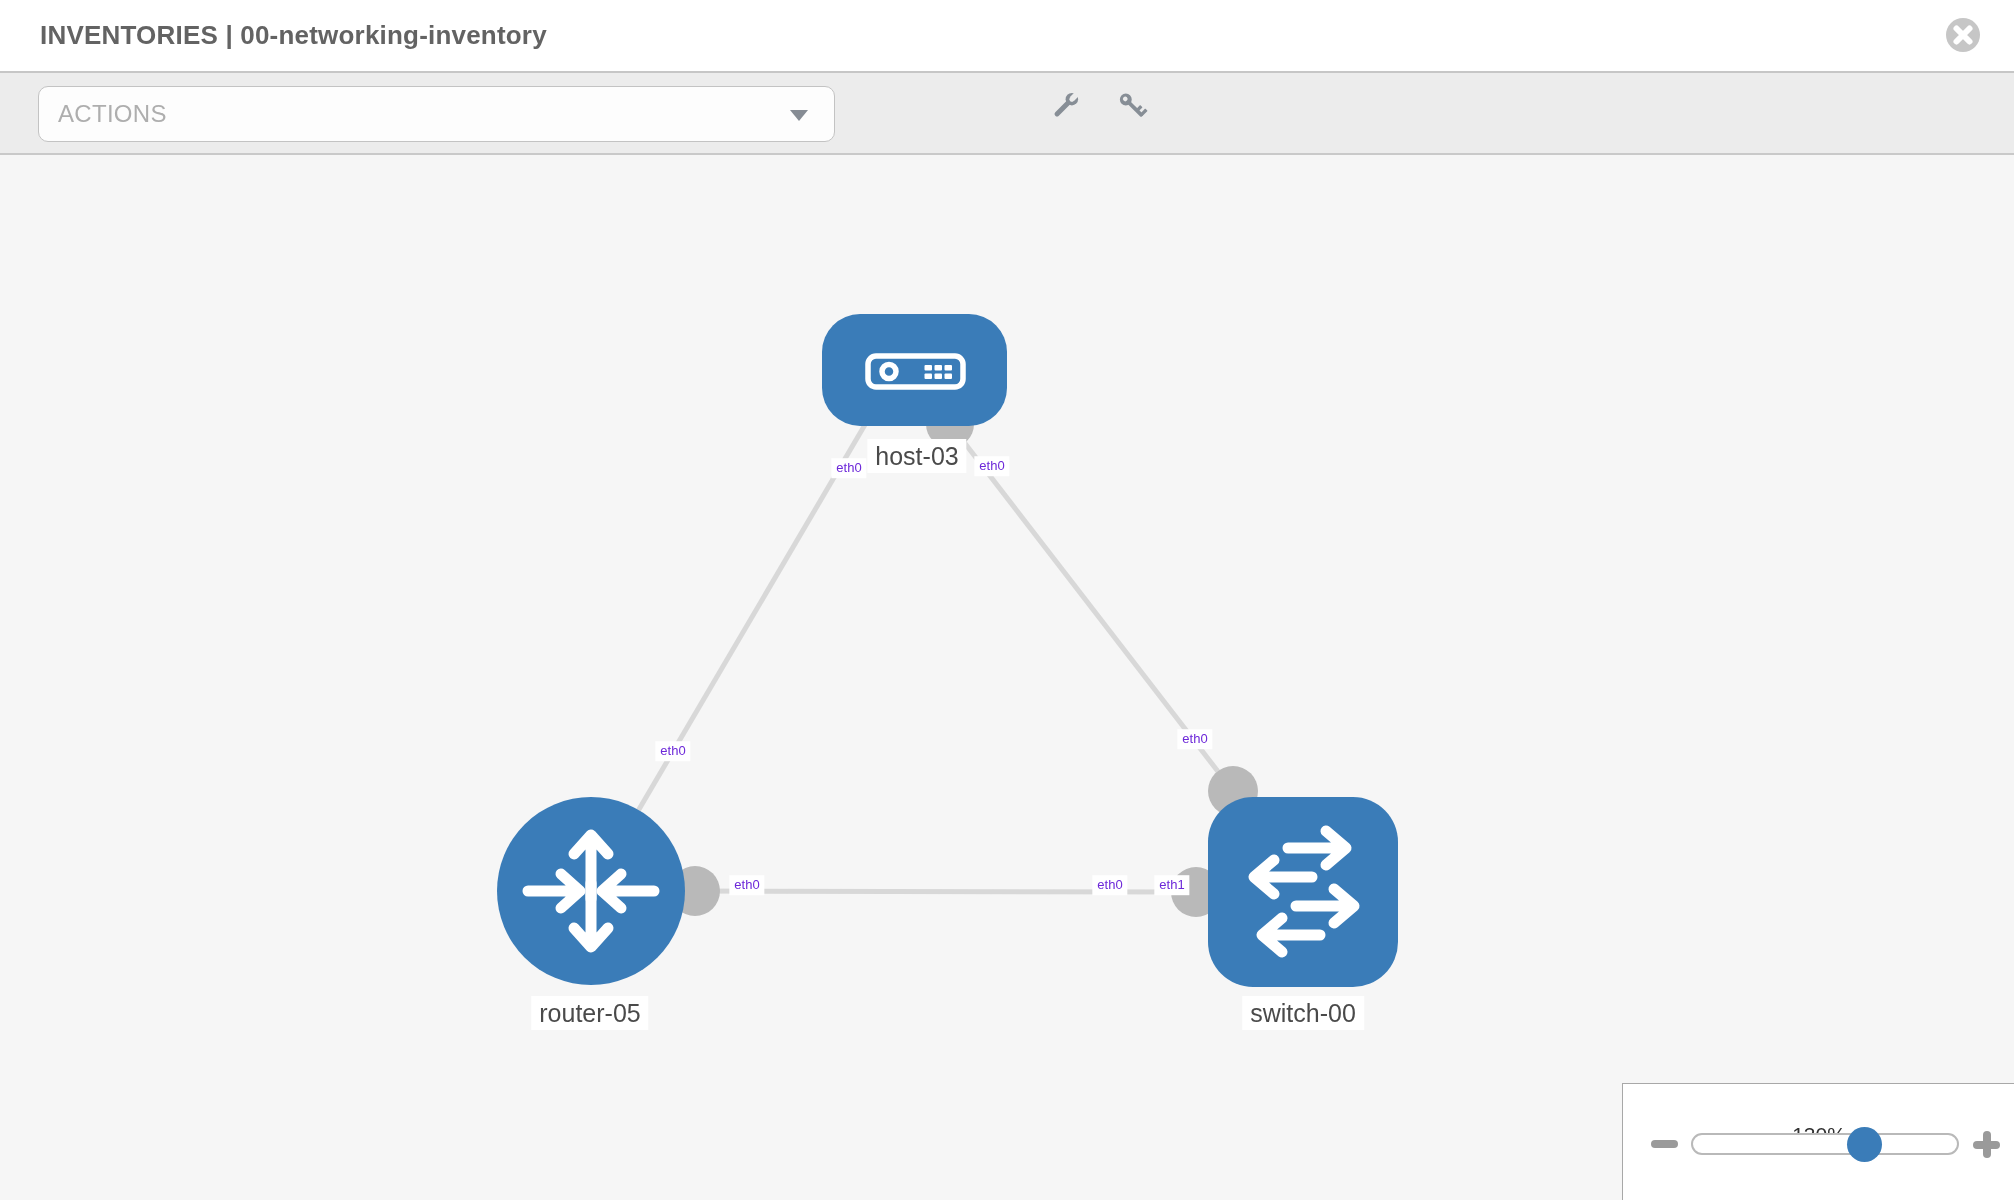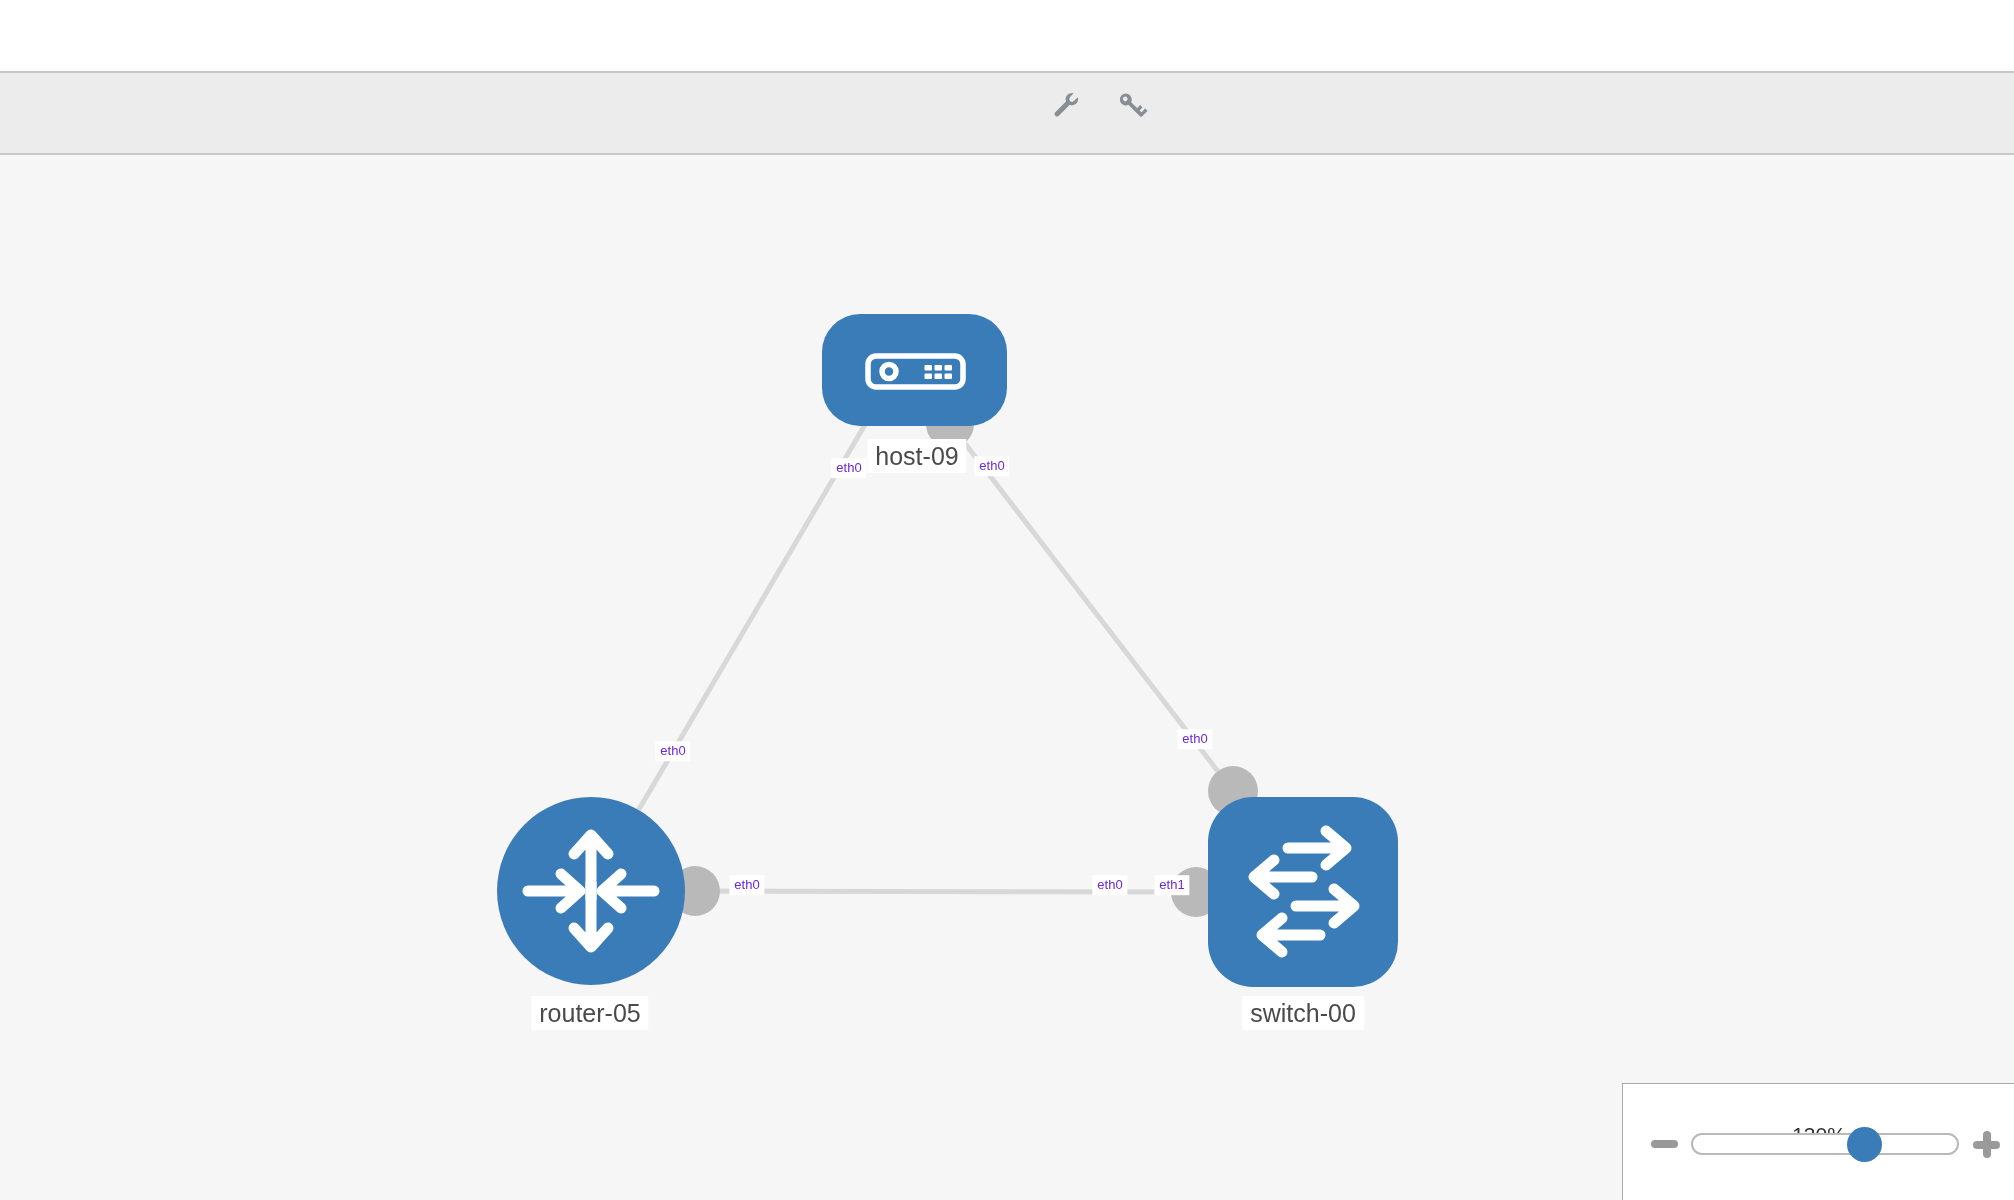--- a/index.html
+++ b/index.html
@@ -99,22 +99,35 @@
   }
   .zoom-plus { position: absolute; left: 350px; top: 47px; width: 27px; height: 27px; cursor: pointer; }
   .zoom-plus .h { position: absolute; left: 0; top: 9.5px; width: 27px; height: 8px; background: #9a9a9a; border-radius: 4px; }
   .zoom-plus .v { position: absolute; left: 9.5px; top: 0; width: 8px; height: 27px; background: #9a9a9a; border-radius: 4px; }
 </style>
 </head>
 <body>
 
 <div class="screen">
 
+  <div class="hdr">
+    <div class="hdr-title">INVENTORIES | 00-networking-inventory</div>
+    <div class="close-btn">
+      <svg width="36" height="36" viewBox="0 0 36 36">
+        <circle cx="18" cy="18" r="17" fill="#c6c6c6"></circle>
+        <path d="M11.5 11.5 L24.5 24.5 M24.5 11.5 L11.5 24.5" stroke="#ffffff" stroke-width="6" stroke-linecap="round"></path>
+      </svg>
+    </div>
+  </div>
 
   <div class="toolbar">
+    <div class="select-box sel-actions">
+      <span class="ph">ACTIONS</span>
+      <span class="caret"></span>
+    </div>
 
     <div class="tool-icon ti-wrench">
       <svg width="40" height="40" viewBox="0 0 512 512">
         <g transform="rotate(45 256 256)">
           <circle cx="256" cy="150" r="80" fill="#878e96"></circle>
           <rect x="224" y="170" width="64" height="280" rx="32" fill="#878e96"></rect>
           <rect x="220" y="40" width="72" height="108" fill="#ececec"></rect>
           <circle cx="256" cy="150" r="32" fill="#ececec"></circle>
         </g>
       </svg>
@@ -187,21 +200,21 @@
     </svg>
 
     <div class="chip" style="left:673px; top:596px">eth0</div>
     <div class="chip" style="left:849px; top:313px">eth0</div>
     <div class="chip" style="left:992px; top:311px">eth0</div>
     <div class="chip" style="left:1195px; top:584px">eth0</div>
     <div class="chip" style="left:747px; top:730px">eth0</div>
     <div class="chip" style="left:1110px; top:730px">eth0</div>
     <div class="chip" style="left:1172px; top:730px">eth1</div>
 
-    <div class="chip node-label" style="left:917px; top:301px">host-09</div>
+    <div class="chip node-label" style="left:917px; top:301px">host-03</div>
     <div class="chip node-label" style="left:590px; top:858px">router-05</div>
     <div class="chip node-label" style="left:1303px; top:858px">switch-00</div>
 
     <div class="zoom-panel">
       <div class="zoom-level">130%</div>
       <div class="zoom-minus"></div>
       <div class="zoom-track"></div>
       <div class="zoom-thumb"></div>
       <div class="zoom-plus">
         <span class="h"></span>

